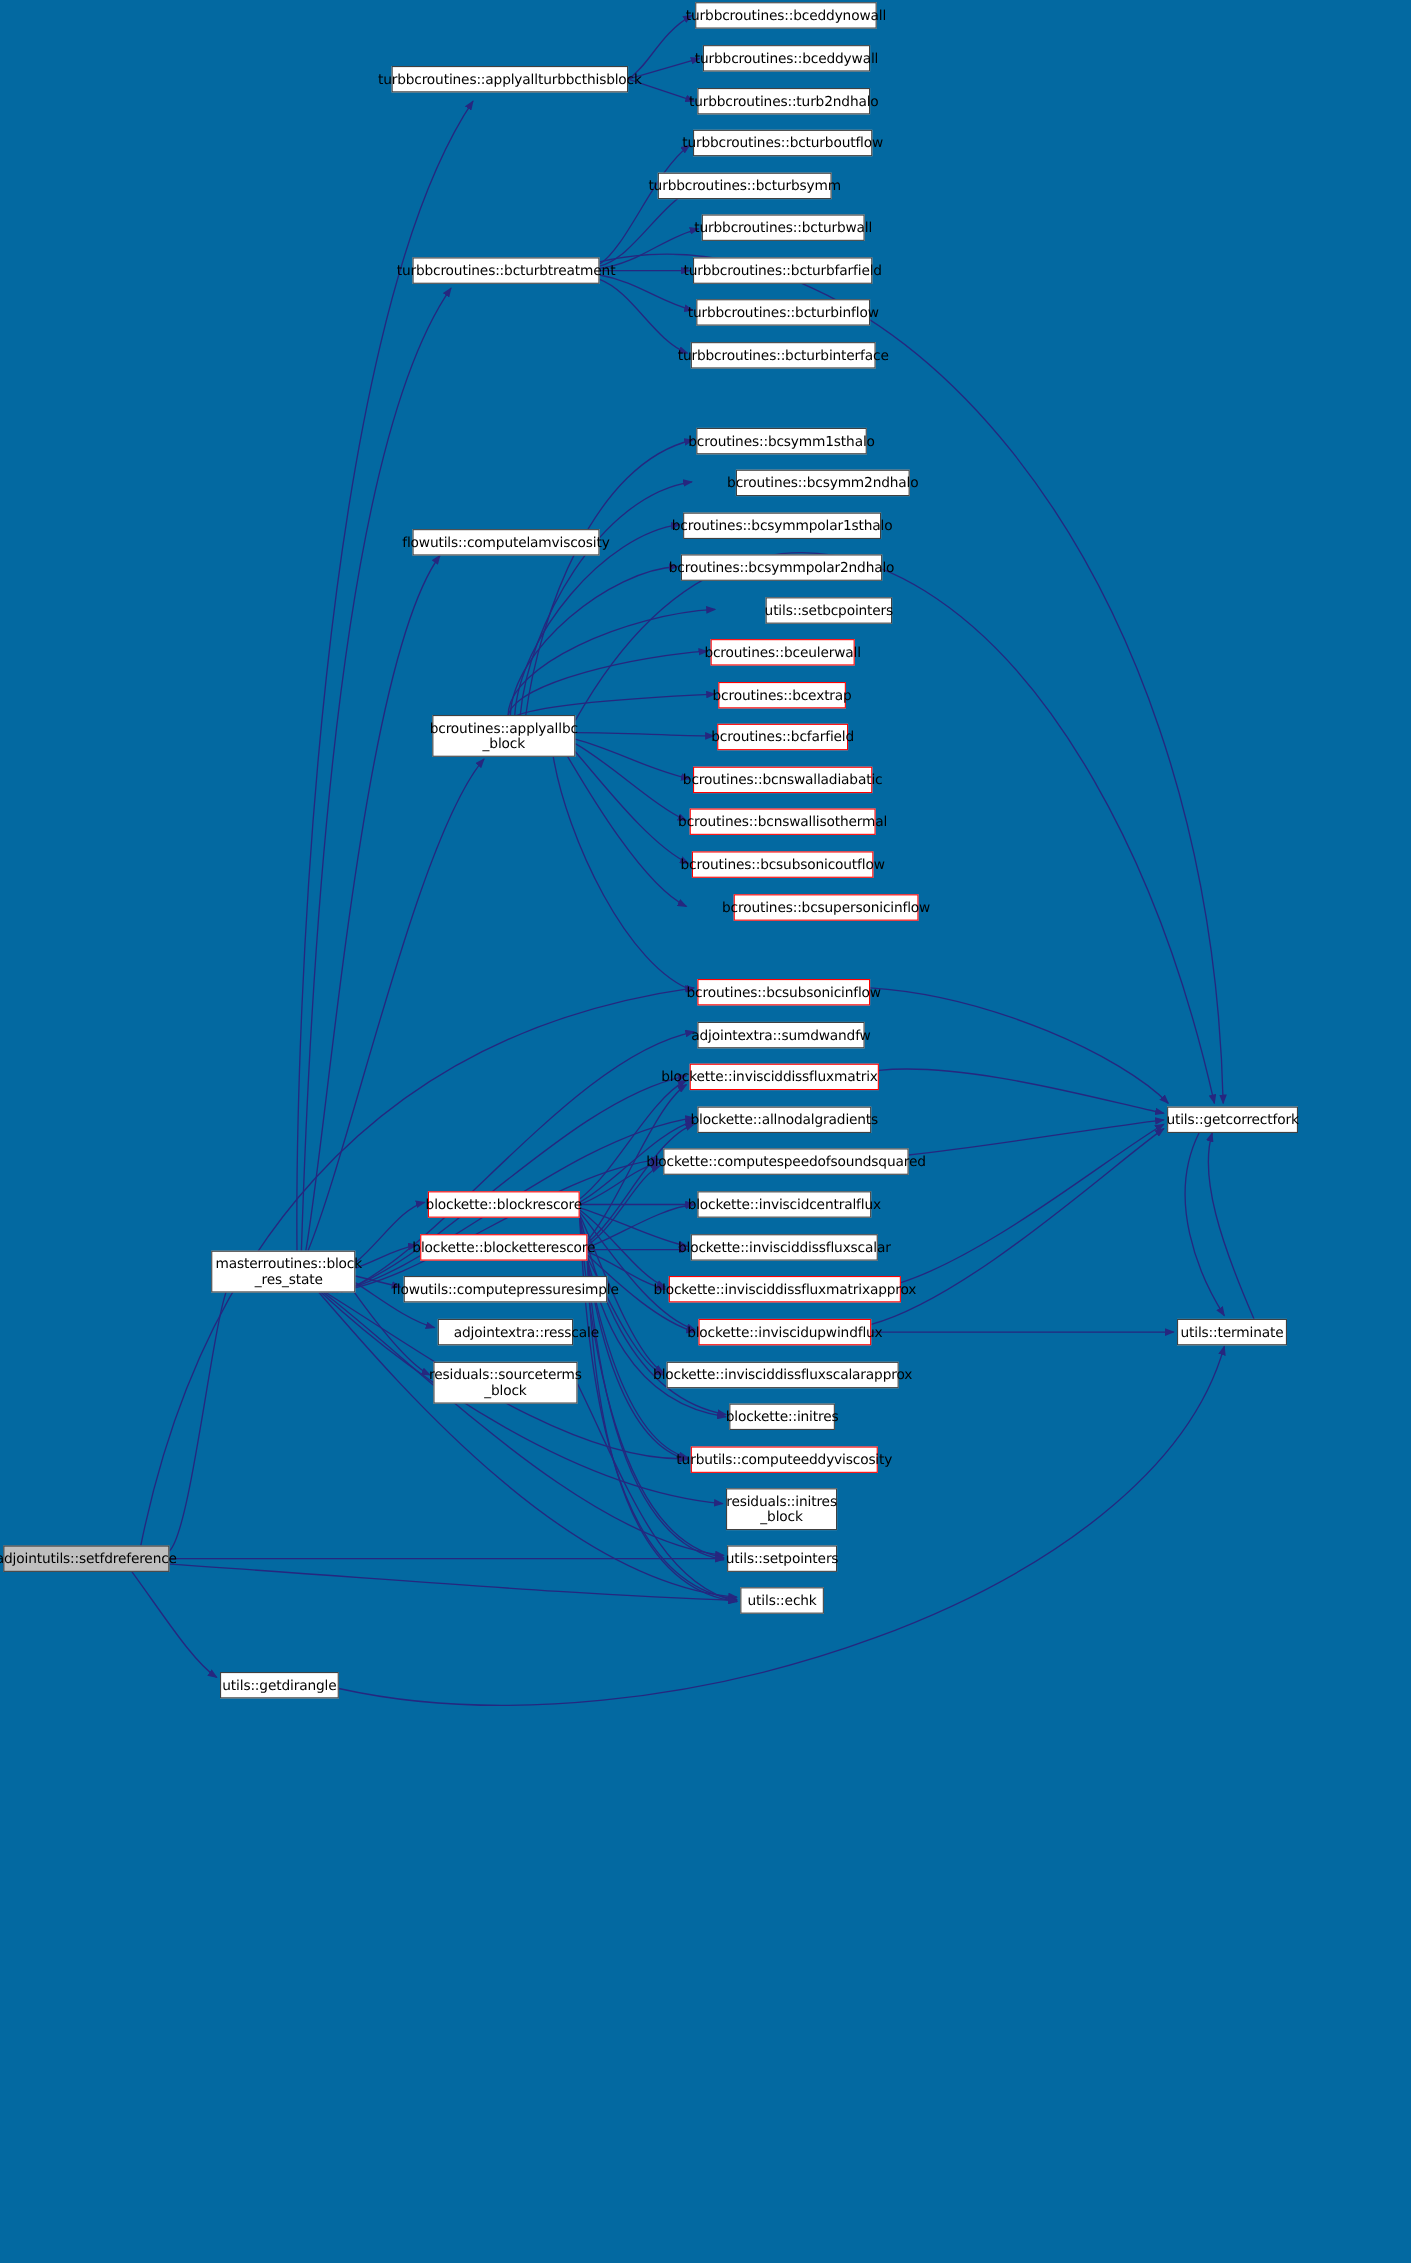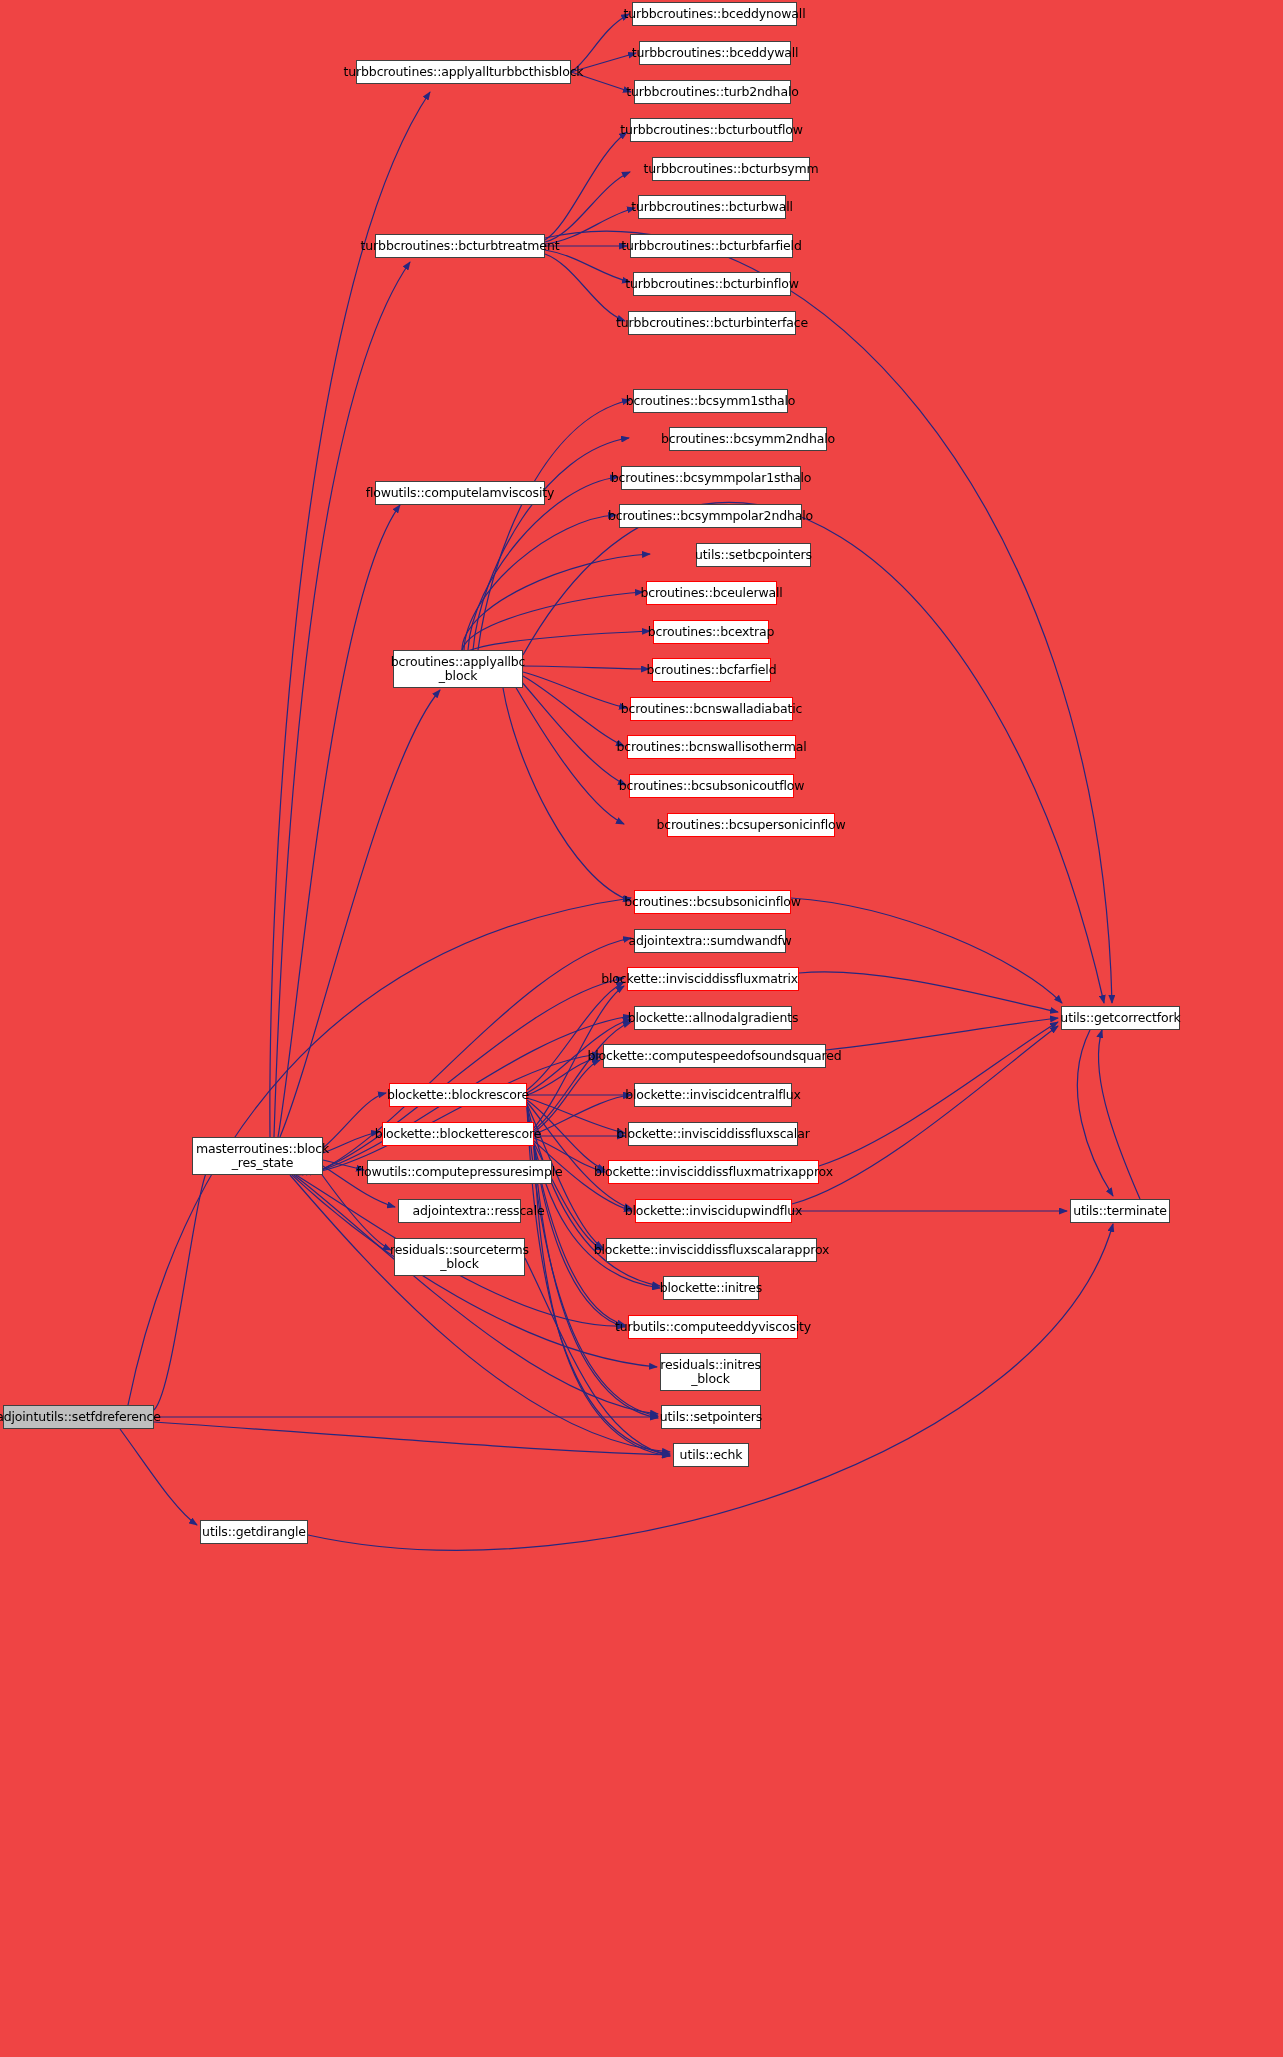--- a/index.html
+++ b/index.html
@@ -1,17 +1,17 @@
 <!DOCTYPE html>
 <html><head>
 <meta charset="utf-8">
 <style>
   html,body{margin:0;padding:0;background:#ffffff;}
   body{font-family:"DejaVu Sans","Liberation Sans",sans-serif;}
-  #canvas{position:relative;width:1283px;height:2057px;background:#ef4444;overflow:hidden;}
+  #canvas{position:relative;width:1283px;height:2057px;background:#0369a1;overflow:hidden;}
   svg#edges{position:absolute;left:0;top:0;width:1283px;height:2057px;}
   .node{
     position:absolute;
     box-sizing:border-box;
     border:1px solid #404040;
     background:#ffffff;
     color:#000000;
     font-size:12.5px;
     line-height:1.15;
     display:flex;
@@ -118,21 +118,21 @@
         <path d="M 308,1535 C 600,1600 1050,1450 1113,1224" fill="none" stroke="#26277f" stroke-width="1.2" marker-end="url(#ah)"></path>
         <path d="M 525,1258 C 570,1350 600,1440 670,1456" fill="none" stroke="#26277f" stroke-width="1.2" marker-end="url(#ah)"></path>
       </g>
   </svg>
   <div id="node-layer">
       <div class="node" style="left: 632px; top: 2px; width: 165px; height: 24px;"><span class="lbl">turbbcroutines::bceddynowall</span></div>
       <div class="node" style="left: 639px; top: 41px; width: 152px; height: 24px;"><span class="lbl">turbbcroutines::bceddywall</span></div>
       <div class="node" style="left: 634px; top: 80px; width: 157px; height: 24px;"><span class="lbl">turbbcroutines::turb2ndhalo</span></div>
       <div class="node" style="left: 356px; top: 60px; width: 215px; height: 24px;"><span class="lbl">turbbcroutines::applyallturbbcthisblock</span></div>
       <div class="node" style="left: 630px; top: 118px; width: 163px; height: 24px;"><span class="lbl">turbbcroutines::bcturboutflow</span></div>
-      <div class="node" style="left: 652px; top: 157px; width: 158px; height: 24px;"><span class="lbl">turbbcroutines::bcturbsymm</span></div>
+      <div class="node" style="left: 598px; top: 157px; width: 158px; height: 24px;"><span class="lbl">turbbcroutines::bcturbsymm</span></div>
       <div class="node" style="left: 638px; top: 195px; width: 148px; height: 24px;"><span class="lbl">turbbcroutines::bcturbwall</span></div>
       <div class="node" style="left: 630px; top: 234px; width: 163px; height: 24px;"><span class="lbl">turbbcroutines::bcturbfarfield</span></div>
       <div class="node" style="left: 633px; top: 272px; width: 158px; height: 24px;"><span class="lbl">turbbcroutines::bcturbinflow</span></div>
       <div class="node" style="left: 628px; top: 311px; width: 168px; height: 24px;"><span class="lbl">turbbcroutines::bcturbinterface</span></div>
       <div class="node" style="left: 375px; top: 234px; width: 170px; height: 24px;"><span class="lbl">turbbcroutines::bcturbtreatment</span></div>
       <div class="node" style="left: 633px; top: 389px; width: 155px; height: 24px;"><span class="lbl">bcroutines::bcsymm1sthalo</span></div>
       <div class="node" style="left: 632px; top: 427px; width: 158px; height: 24px; margin-left: 37px;"><span class="lbl">bcroutines::bcsymm2ndhalo</span></div>
       <div class="node" style="left: 621px; top: 466px; width: 180px; height: 24px;"><span class="lbl">bcroutines::bcsymmpolar1sthalo</span></div>
       <div class="node" style="left: 619px; top: 504px; width: 183px; height: 24px;"><span class="lbl">bcroutines::bcsymmpolar2ndhalo</span></div>
       <div class="node" style="left: 653px; top: 543px; width: 115px; height: 24px; margin-left: 43px;"><span class="lbl">utils::setbcpointers</span></div>

